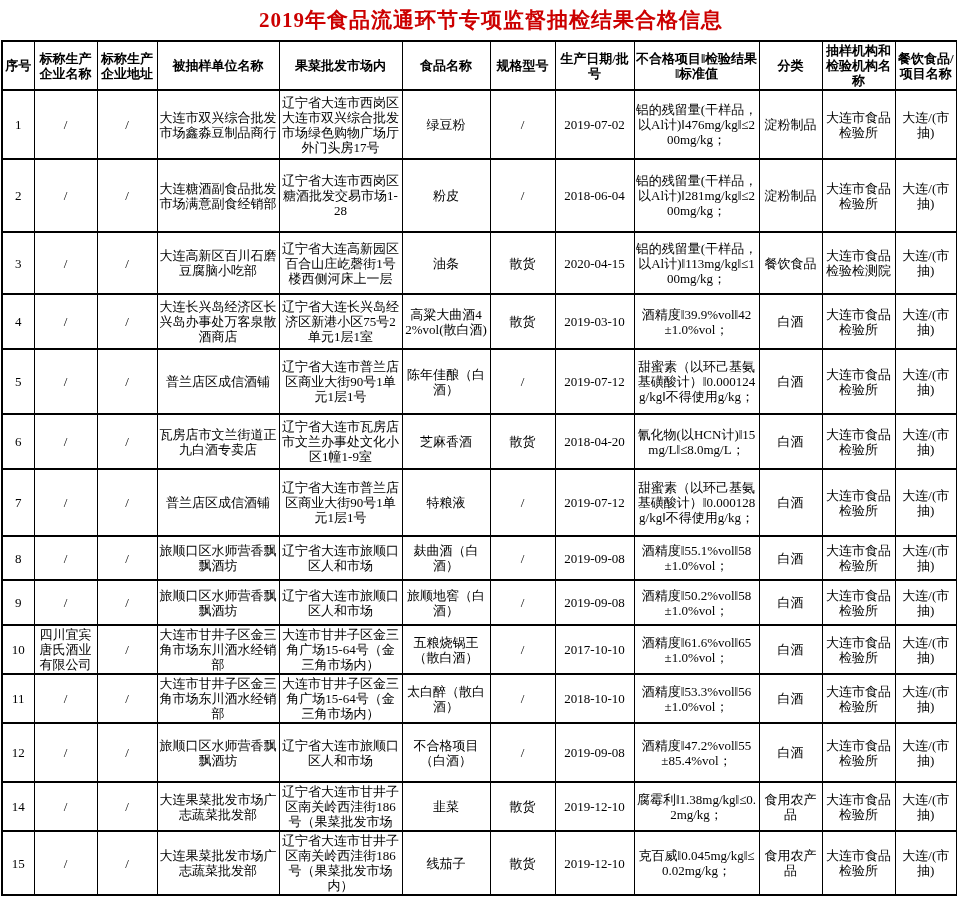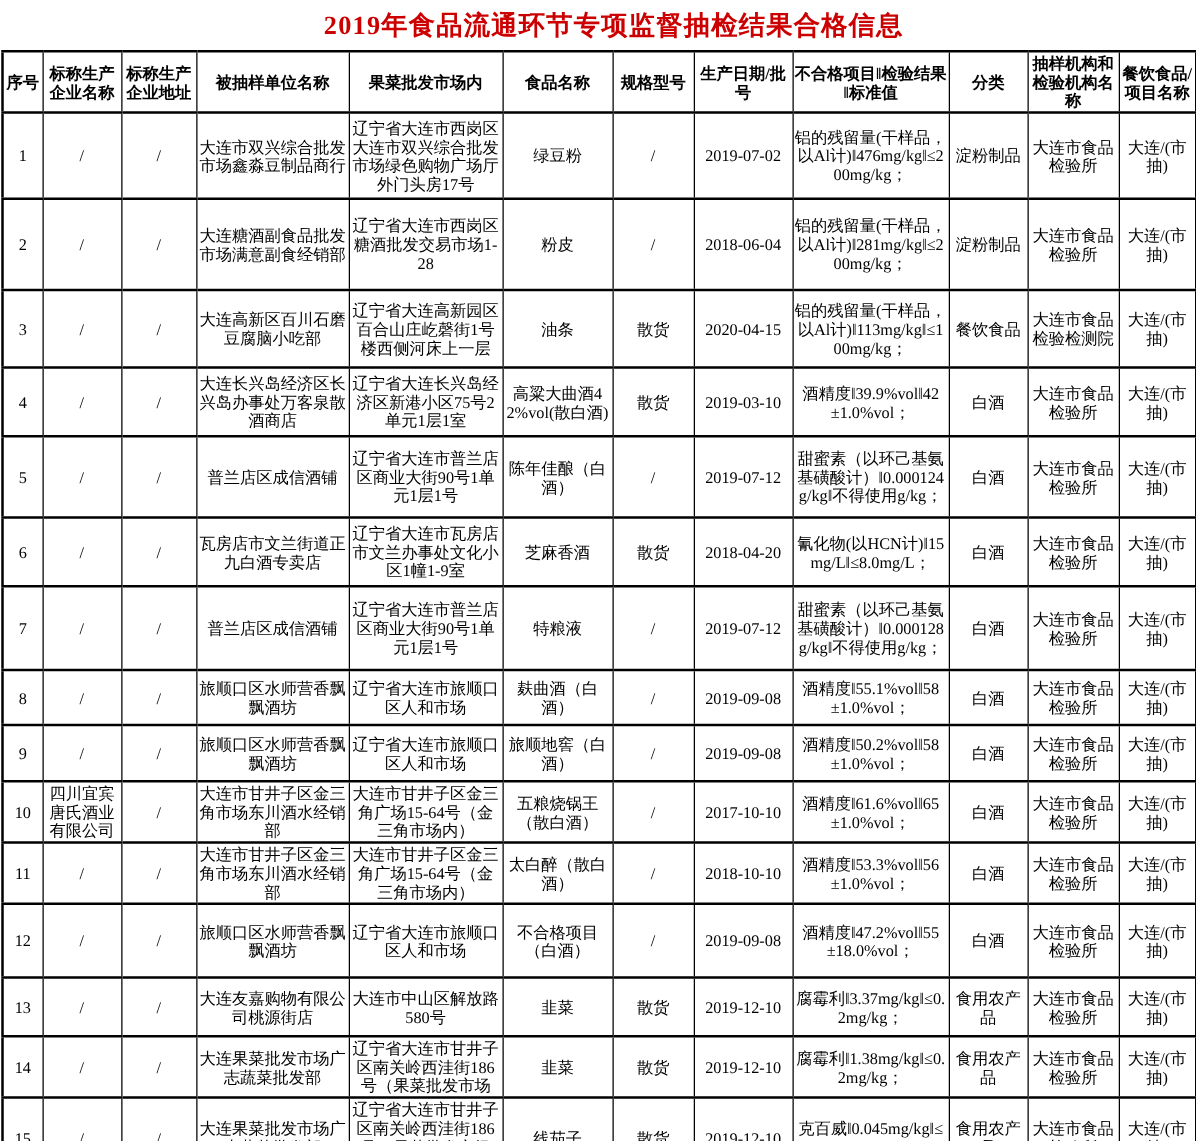--- a/index.html
+++ b/index.html
@@ -237,36 +237,22 @@
       </tr>
       <tr>
         <td>12</td>
         <td>/</td>
         <td>/</td>
         <td>旅顺口区水师营香飘飘酒坊</td>
         <td>辽宁省大连市旅顺口区人和市场</td>
         <td>不合格项目（白酒）</td>
         <td>/</td>
         <td>2019-09-08</td>
-        <td>酒精度‖47.2%vol‖55±18.0%vol；</td>
-        <td>白酒</td>
-        <td>大连市食品检验所</td>
-        <td>大连/(市抽)</td>
-      </tr>
-      <tr>
-        <td>13</td>
-        <td>/</td>
-        <td>/</td>
-        <td>大连友嘉购物有限公司桃源街店</td>
-        <td>大连市中山区解放路580号</td>
-        <td>韭菜</td>
-        <td>散货</td>
-        <td>2019-12-10</td>
-        <td>腐霉利‖3.37mg/kg‖≤0.2mg/kg；</td>
-        <td>食用农产品</td>
+        <td>酒精度‖47.2%vol‖55±85.4%vol；</td>
+        <td>白酒</td>
         <td>大连市食品检验所</td>
         <td>大连/(市抽)</td>
       </tr>
       <tr>
         <td>14</td>
         <td>/</td>
         <td>/</td>
         <td>大连果菜批发市场广志蔬菜批发部</td>
         <td>辽宁省大连市甘井子区南关岭西洼街186号（果菜批发市场</td>
         <td>韭菜</td>

